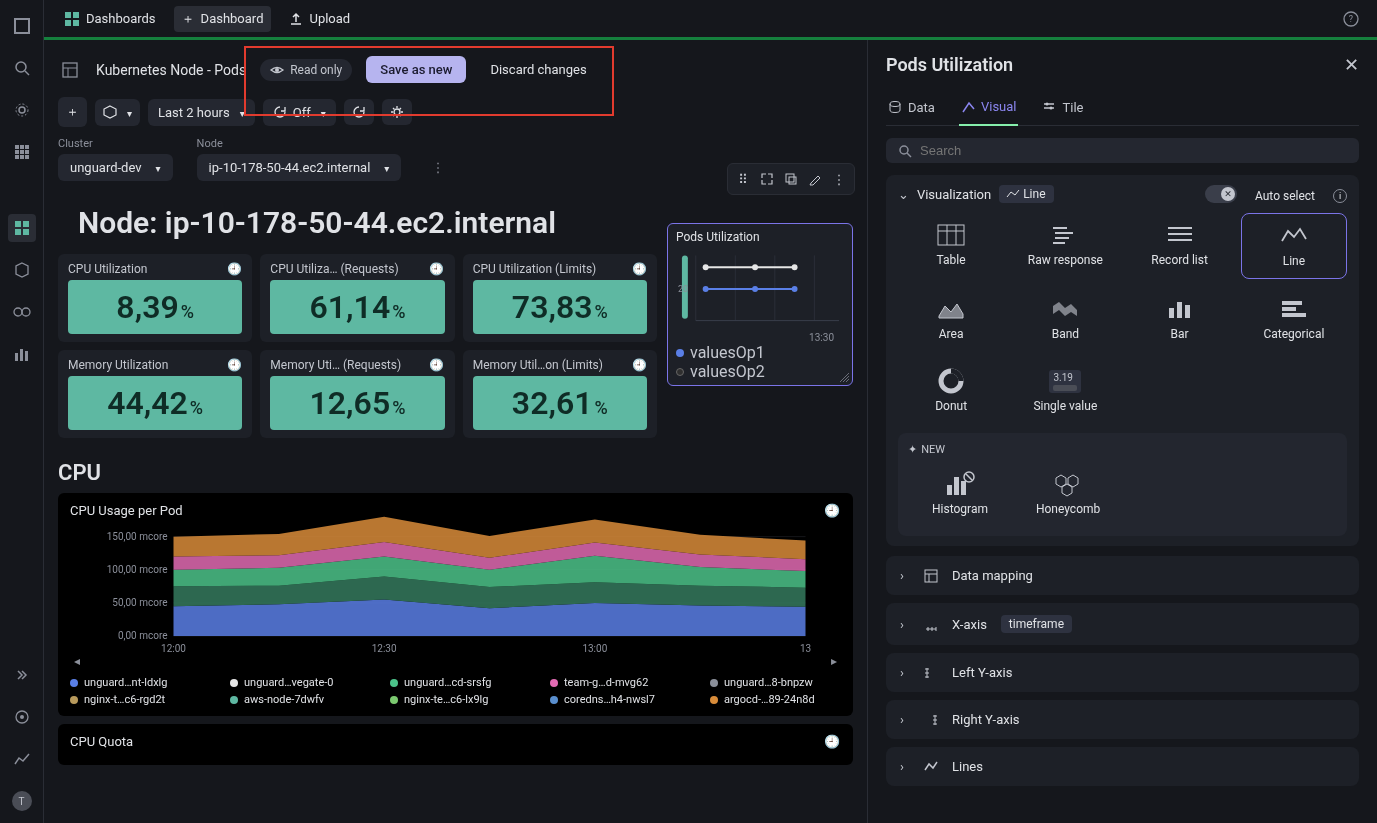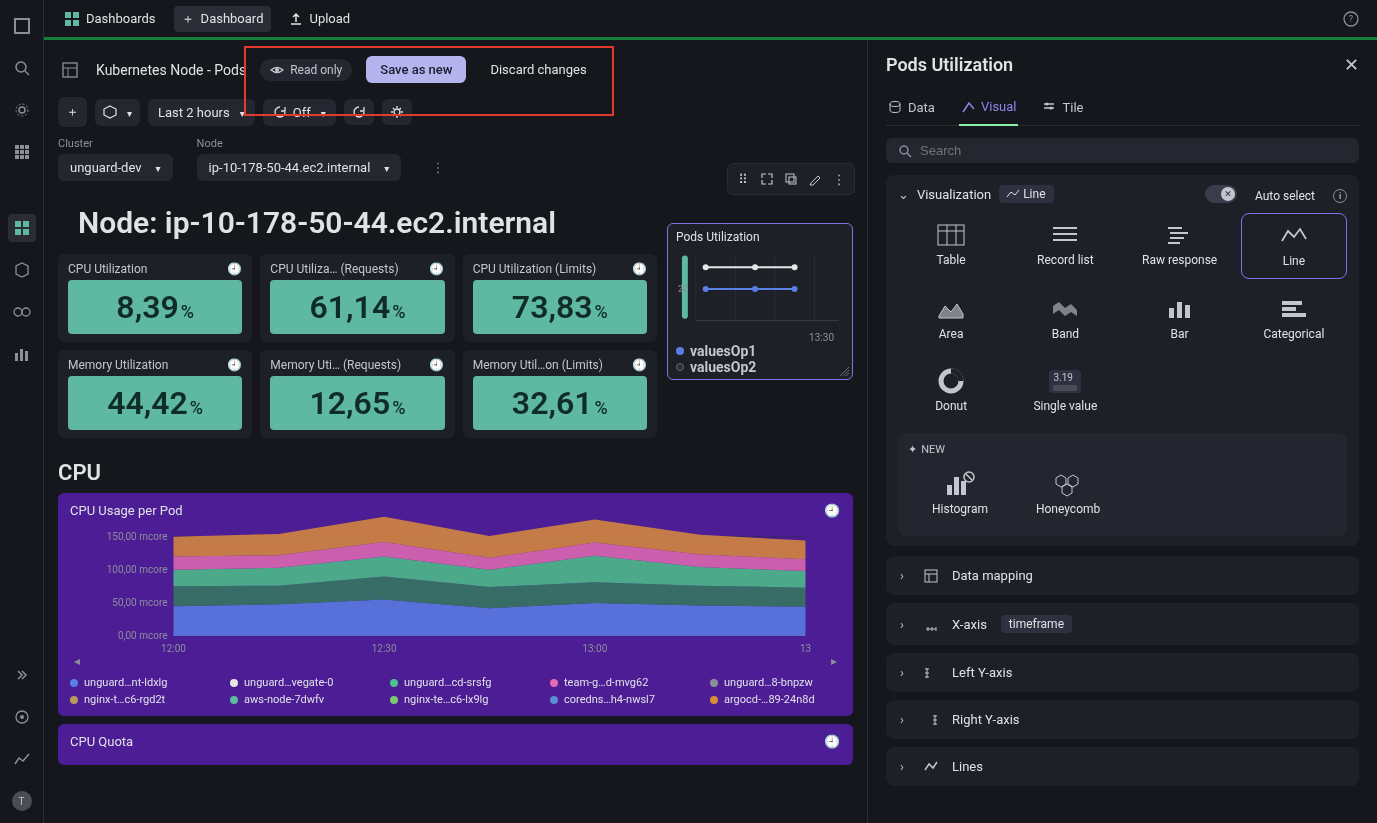--- a/index.html
+++ b/index.html
@@ -146,30 +146,30 @@
 .pods-tile-title { font-size: 12px; margin-bottom: 2px; }
 .pods-toolbar {
   position: absolute; top: -28px; right: -2px;
   background: #1d2027; border: 1px solid #2a2d35; border-radius: 6px;
   display: flex; gap: 2px; padding: 4px;
 }
 .pods-toolbar .ticon { width: 22px; height: 22px; display:flex; align-items:center; justify-content:center; cursor:pointer; color:#c3c6ce; }
 .mini-chart { height: 86px; position: relative; }
 .mini-chart svg { width: 100%; height: 100%; }
 .mini-x-label { font-size: 10px; color: #8b8f9a; text-align: right; padding-right: 10px; }
-.mini-legend { font-size: 14px; color: #c3c6ce; font-weight: bold; }
+.mini-legend { font-size: 16px; color: #c3c6ce; }
 .mini-legend-row { display:flex; align-items:center; gap:6px; }
 .dot { width:8px; height:8px; border-radius:50%; display:inline-block; }
 
 
 .section-heading { font-size: 22px; font-weight: 600; padding: 14px 0 8px 0; }
 
 
 .chart-card {
-  background: #4c1d95; border-radius: 6px; padding: 10px 12px;
+  background: #000000; border-radius: 6px; padding: 10px 12px;
   margin-bottom: 8px;
 }
 .chart-title { font-size: 13px; margin-bottom: 6px; display:flex; justify-content:space-between; }
 .area-chart { height: 130px; position: relative; }
 .area-chart svg { width: 100%; height: 100%; }
 .y-tick { font-size: 10px; fill: #8b8f9a; }
 .x-tick { font-size: 10px; fill: #8b8f9a; }
 .chart-nav { display:flex; justify-content:space-between; color:#8b8f9a; font-size:12px; padding: 0 4px; }
 .chart-legend { display:flex; flex-wrap:wrap; gap: 4px 30px; padding-top: 8px; font-size: 11px; }
 .chart-legend .leg { display:flex; align-items:center; gap:6px; min-width: 130px; white-space: nowrap; }
@@ -689,37 +689,37 @@
                     <line x1="1" y1="7" x2="27" y2="7" stroke="currentColor"></line>
                     <line x1="10" y1="1" x2="10" y2="21" stroke="currentColor"></line>
                     <line x1="19" y1="1" x2="19" y2="21" stroke="currentColor"></line>
                   </svg>
                 </div>
                 <span>Table</span>
               </div>
               <div class="viz-opt">
                 <div class="viz-icon">
                   <svg width="28" height="22">
-                    <line x1="2" y1="4" x2="26" y2="4" stroke="currentColor" stroke-width="2"></line>
-                    <line x1="2" y1="10" x2="26" y2="10" stroke="currentColor" stroke-width="2"></line>
-                    <line x1="2" y1="16" x2="26" y2="16" stroke="currentColor" stroke-width="2"></line>
-                  </svg>
-                </div>
-                <span>Record list</span>
-              </div>
-              <div class="viz-opt">
-                <div class="viz-icon">
-                  <svg width="28" height="22">
                     <line x1="2" y1="4" x2="16" y2="4" stroke="currentColor" stroke-width="2"></line>
                     <line x1="4" y1="9" x2="22" y2="9" stroke="currentColor" stroke-width="2"></line>
                     <line x1="4" y1="14" x2="18" y2="14" stroke="currentColor" stroke-width="2"></line>
                     <line x1="2" y1="19" x2="14" y2="19" stroke="currentColor" stroke-width="2"></line>
                   </svg>
                 </div>
                 <span>Raw response</span>
+              </div>
+              <div class="viz-opt">
+                <div class="viz-icon">
+                  <svg width="28" height="22">
+                    <line x1="2" y1="4" x2="26" y2="4" stroke="currentColor" stroke-width="2"></line>
+                    <line x1="2" y1="10" x2="26" y2="10" stroke="currentColor" stroke-width="2"></line>
+                    <line x1="2" y1="16" x2="26" y2="16" stroke="currentColor" stroke-width="2"></line>
+                  </svg>
+                </div>
+                <span>Record list</span>
               </div>
               <div class="viz-opt selected">
                 <div class="viz-icon">
                   <svg width="28" height="22">
                     <polyline points="2,16 8,6 14,12 20,4 26,14" fill="none" stroke="currentColor" stroke-width="1.8"></polyline>
                   </svg>
                 </div>
                 <span>Line</span>
               </div>
               <div class="viz-opt">

